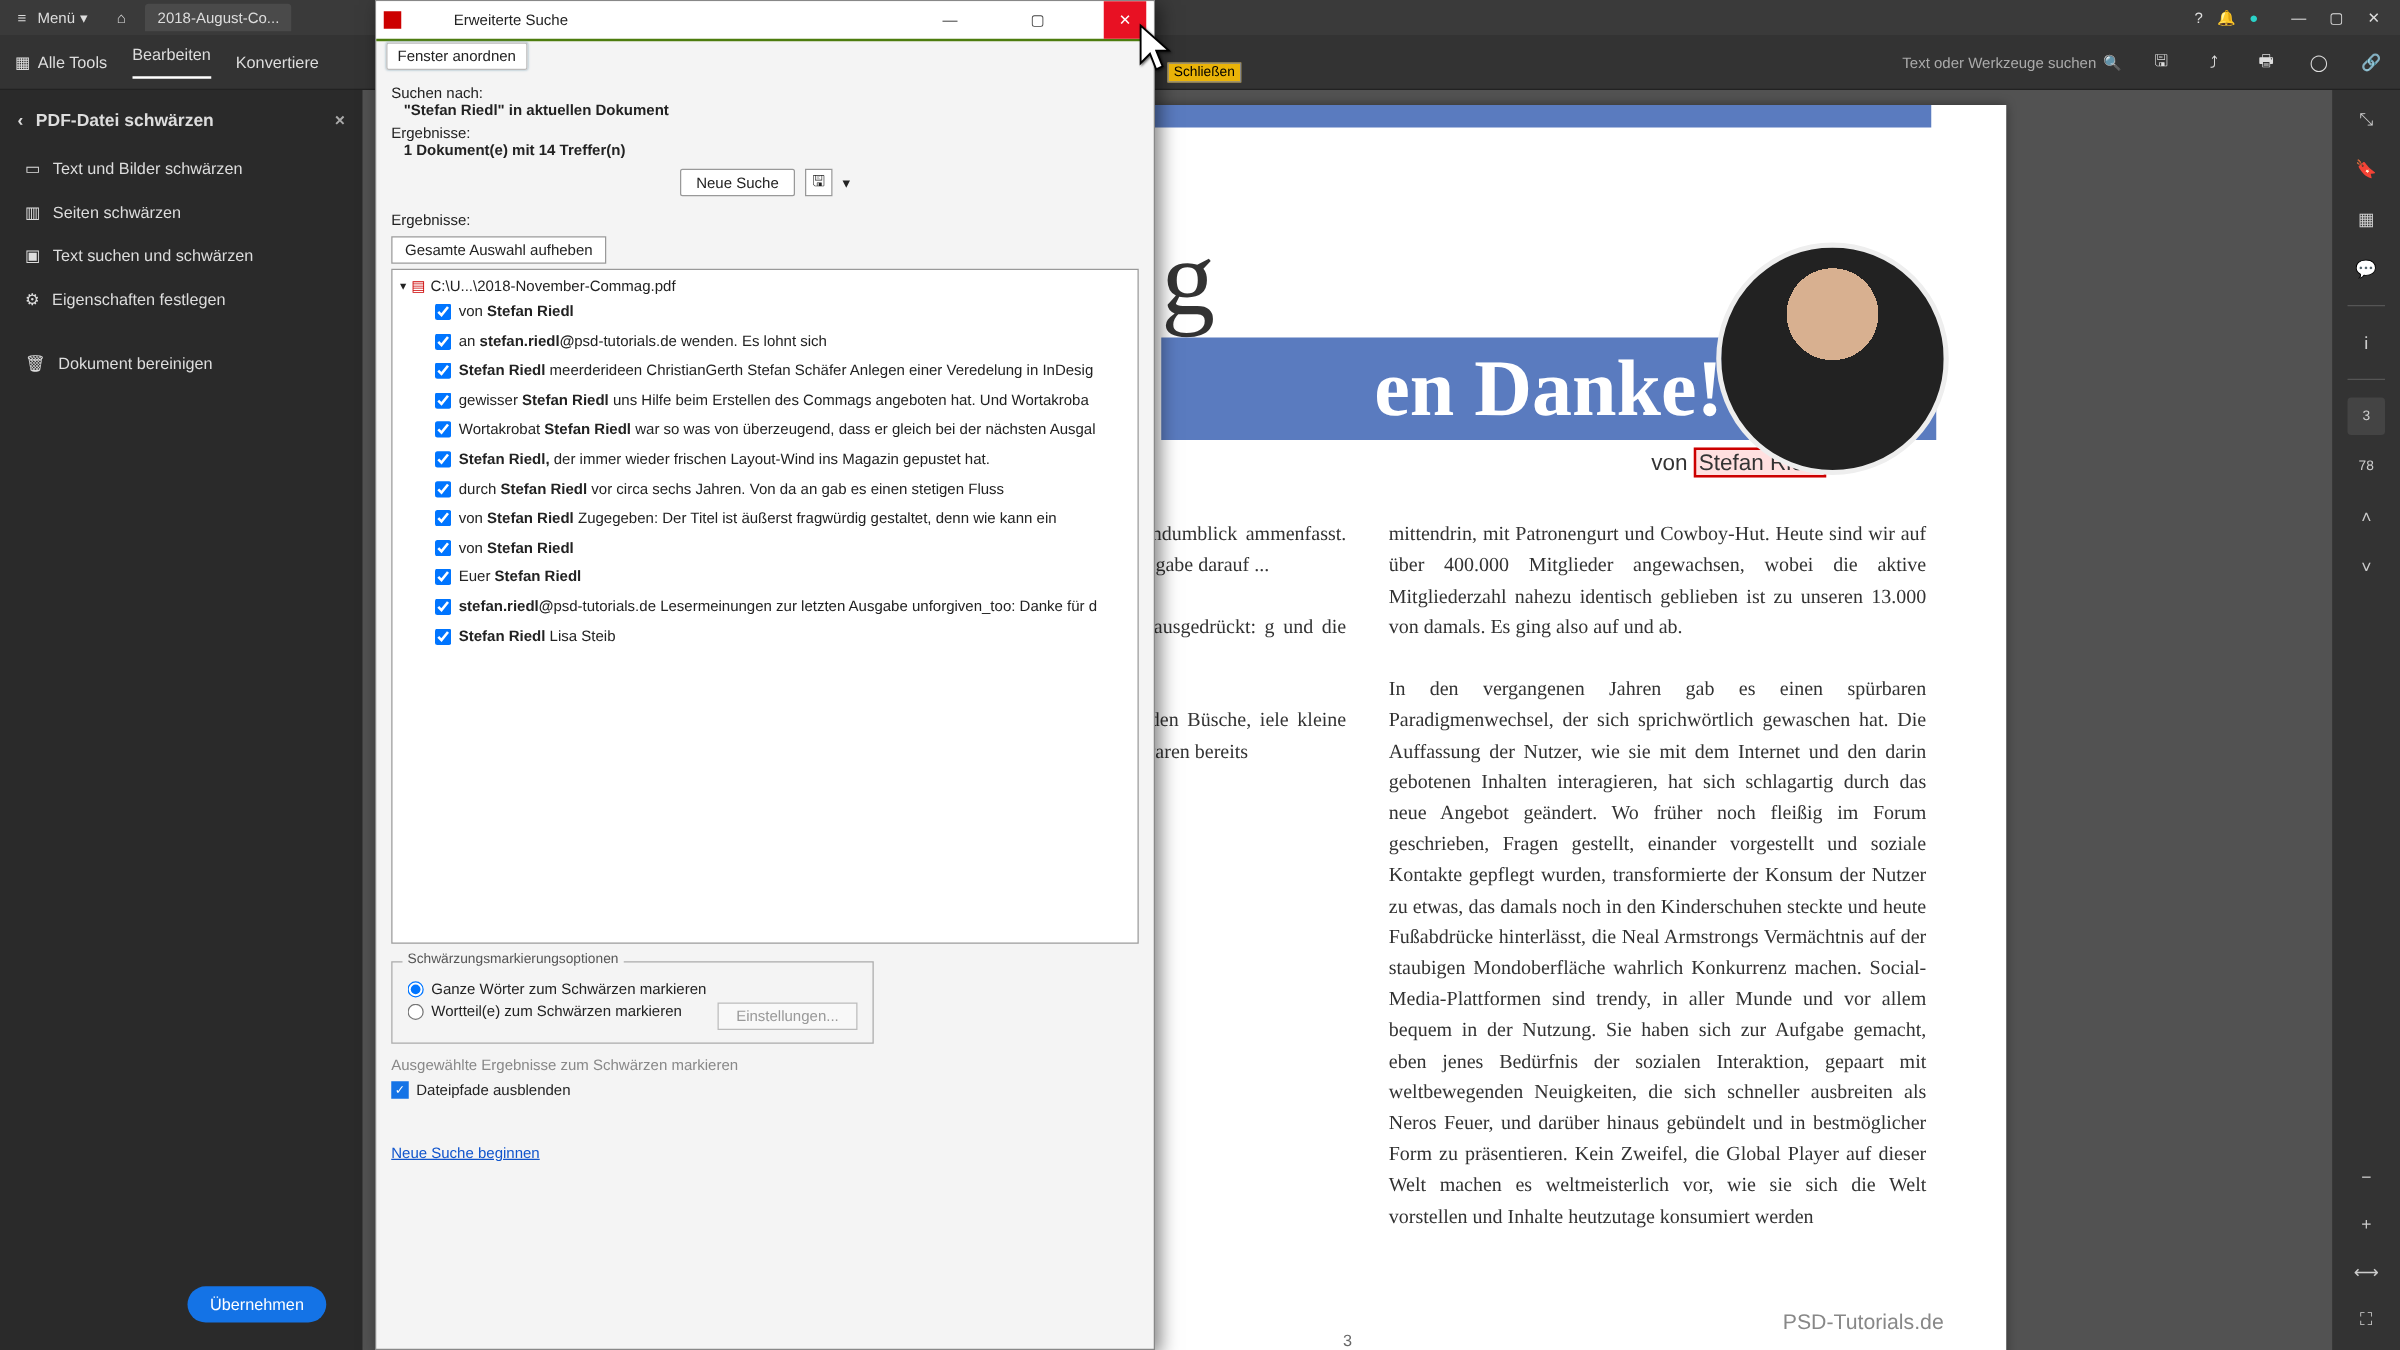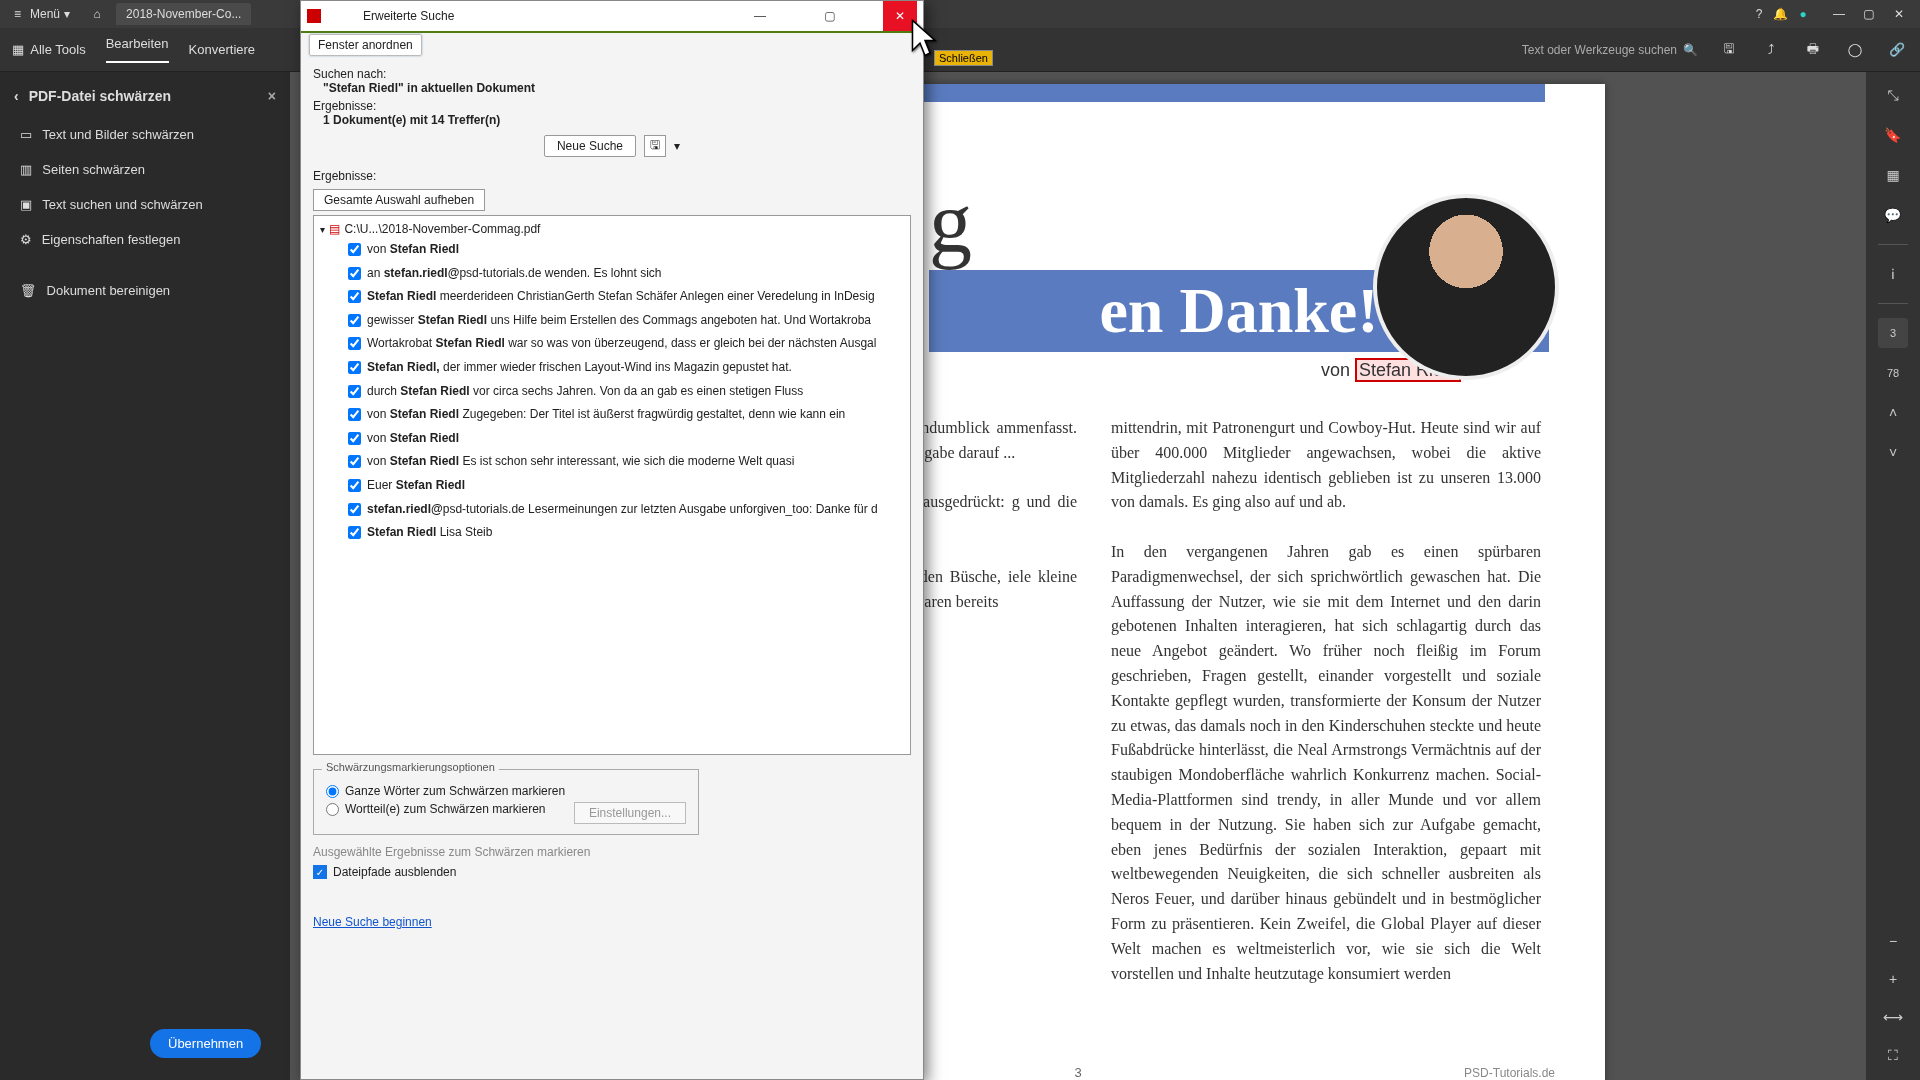--- a/index.html
+++ b/index.html
@@ -37,21 +37,21 @@
 .title-frag { position:absolute; top:88px; left:378px; font-family:Georgia,serif; font-size:86px; color:#333; }
 .sub-band { position:absolute; top:186px; left:378px; width:620px; height:82px; background:#5a7bbf; display:flex; align-items:center; justify-content:center;}
 .sub-band span { color:#fff; font-family:Georgia,serif; font-size:64px; font-weight:bold; }
 .byline { position:absolute; top:276px; left:770px; font-family:Georgia,serif; font-size:18px; color:#333;}
 .byline .mark { border:2px solid #c00; background:#ffe0e0; padding:0 2px;}
 .avatar { position:absolute; top:110px; right:46px; width:186px; height:186px; border-radius:50%; background: radial-gradient(circle at 50% 30%, #d8b090 0 24%, #222 24% 100%); border:4px solid #eee;}
 .col { position:absolute; top:332px; width:430px; font-family:Georgia,serif; font-size:16px; line-height:1.55; color:#333; text-align:justify;}
 .col.left { left:96px; }
 .col.right { left:560px; }
 .footer-num { position:absolute; bottom:24px; left:50%; transform:translateX(-50%); font-size:13px; color:#666;}
-.footer-brand { position:absolute; bottom:24px; right:50px; font-size:12px; color:#888;}
+.footer-brand { position:absolute; bottom:36px; right:50px; font-size:17px; color:#888;}
 
 
 .rightrail { position:absolute; top:72px; right:0; width:54px; bottom:0; background:#333; display:flex; flex-direction:column; align-items:center; padding-top:8px; gap:10px; color:#ccc; }
 .rightrail .rr { width:30px; height:30px; display:flex; align-items:center; justify-content:center; font-size:14px; }
 .rightrail .sep { height:1px; width:30px; background:#555; margin:4px 0;}
 .rightrail .badge { background:#444; border-radius:3px; padding:1px 4px; font-size:11px;}
 .rightrail .pagecount { font-size:11px; }
 .rightrail .bot { margin-top:auto; margin-bottom:10px; display:flex; flex-direction:column; gap:8px; align-items:center;}
 
 
@@ -97,21 +97,21 @@
 </head>
 <body>
 
 <div class="topbar">
   <div class="menu-btn">
       <span class="hamb"></span>
       <span>Menü</span>
       <span>▾</span>
     </div>
   <div class="ico home">⌂</div>
-  <div class="tab">2018-November-Co...</div>
+  <div class="tab">2018-August-Co...</div>
   <div class="spacer"></div>
   <div class="ico">?</div>
   <div class="ico">🔔</div>
   <div class="ico" style="color:#2bd2c8;">●</div>
   <div class="win-controls">
     <span>—</span>
     <span>▢</span>
     <span>✕</span>
   </div>
 </div>
@@ -271,24 +271,20 @@
           <div class="res-item">
             <input type="checkbox" checked="" style="">
             <span class="hit">von <b>Stefan Riedl</b> Zugegeben: Der Titel ist äußerst fragwürdig gestaltet, denn wie kann ein</span>
           </div>
           <div class="res-item">
             <input type="checkbox" checked="" style="">
             <span class="hit">von <b>Stefan Riedl</b></span>
           </div>
           <div class="res-item">
             <input type="checkbox" checked="" style="">
-            <span class="hit">von <b>Stefan Riedl</b> Es ist schon sehr interessant, wie sich die moderne Welt quasi</span>
-          </div>
-          <div class="res-item">
-            <input type="checkbox" checked="" style="">
             <span class="hit">Euer <b>Stefan Riedl</b></span>
           </div>
           <div class="res-item">
             <input type="checkbox" checked="" style="">
             <span class="hit"><b>stefan.riedl@</b>psd-tutorials.de Lesermeinungen zur letzten Ausgabe unforgiven_too: Danke für d</span>
           </div>
           <div class="res-item">
             <input type="checkbox" checked="" style="">
             <span class="hit"><b>Stefan Riedl</b> Lisa Steib</span>
           </div>

